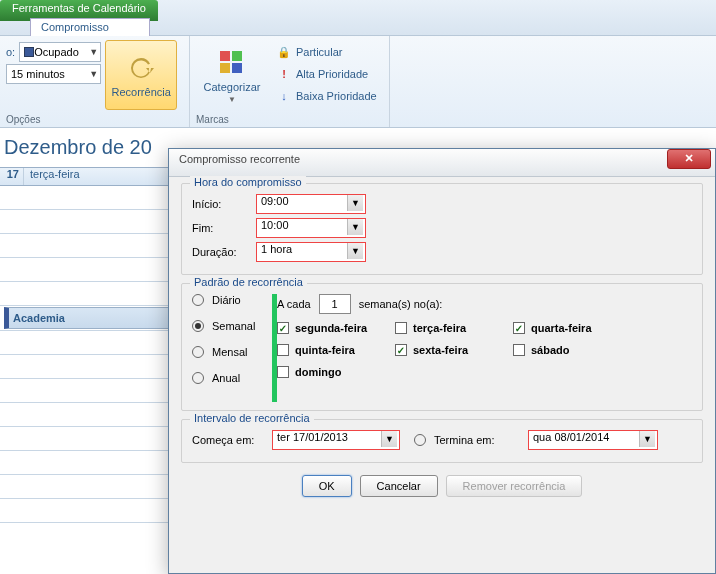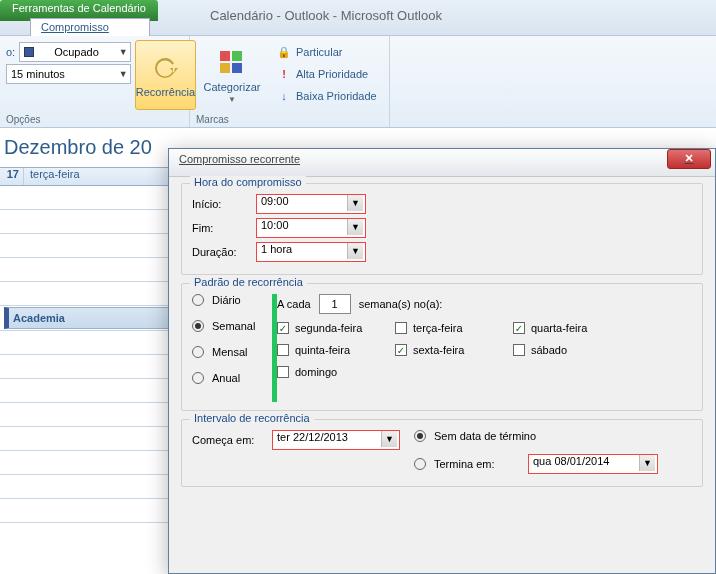--- a/index.html
+++ b/index.html
@@ -1,79 +1,78 @@
 <!DOCTYPE html>
 <html><head>
 <meta charset="utf-8">
 <style>
 * { box-sizing: border-box; margin: 0; padding: 0; font-family: "Segoe UI", Tahoma, sans-serif; font-size: 11px; }
 body { background: #fff; width: 716px; height: 574px; overflow: hidden; position: relative; }
 
 
 .ribbon-tabs { height: 36px; position: relative; background: linear-gradient(#e8f0f8, #d8e4f0); border-bottom: 1px solid #b8c8d8; }
 .context-tab { position: absolute; left: 0; top: 0; height: 21px; padding: 2px 12px; background: linear-gradient(#4caf50, #2e7d32); color: #fff; font-size: 11px; border-radius: 3px 3px 0 0; }
-.main-tab { position: absolute; left: 30px; top: 18px; height: 18px; padding: 2px 40px 0 10px; color: #2e5c8a; font-size: 11px; background:#fff; border:1px solid #aac; border-bottom:none;text-decoration:underline;}
+.main-tab { position: absolute; left: 30px; top: 18px; height: 18px; padding: 2px 40px 0 10px; color: #2e5c8a; font-size: 11px; background:#fff; border:1px solid #aac; border-bottom:none;}
 .app-title { position: absolute; left: 210px; top: 8px; color: #666; font-size: 13px; }
 
 
 .ribbon { height: 92px; background: linear-gradient(#f4f8fc, #e4eef8); border-bottom: 1px solid #b8c8d8; display: flex; }
 .ribbon-group { border-right: 1px solid #c8d4e0; padding: 4px 6px 2px; display: flex; flex-direction: column; }
 .ribbon-group-body { flex: 1; display: flex; align-items: flex-start; gap: 4px; }
 .ribbon-group-label { text-align: left; color: #5a6a7a; font-size: 10px; padding-top: 2px; }
 .ribbon-col { display: flex; flex-direction: column; gap: 2px; }
-.ribbon-dropdown { height: 20px; border: 1px solid #a8b8c8; background: #fff; display: flex; align-items: center; padding: 0 2px 0 4px; gap: 20px; min-width: 82px; }
+.ribbon-dropdown { height: 20px; border: 1px solid #a8b8c8; background: #fff; display: flex; align-items: center; padding: 0 2px 0 4px; gap: 0; min-width: 82px; }
 .ribbon-dropdown .sq { width: 10px; height: 10px; background: #3b5998; border: 1px solid #2a3a5a; }
 .ribbon-dropdown .chev { margin-left: auto; font-size: 9px; color: #444; }
 .big-btn { width: 72px; height: 70px; display: flex; flex-direction: column; align-items: center; justify-content: center; gap: 2px; border-radius: 3px; color: #2e5c8a; }
 .big-btn.active { background: linear-gradient(#fff2c8, #ffd870); border: 1px solid #e0b040; }
 .big-btn .icon { width: 32px; height: 32px; display: flex; align-items: center; justify-content: center; }
 .small-row { display: flex; align-items: center; gap: 4px; height: 20px; color: #2e5c8a; padding: 0 4px; }
 .small-row .ic { width: 16px; height: 16px; display: flex; align-items: center; justify-content: center; }
 
 
 .cal-header { padding: 8px 4px; font-size: 20px; color: #2e5c8a; }
 .cal-grid { border-top: 1px solid #9ab0c8; }
 .cal-dayhdr { display: flex; height: 18px; border-bottom: 1px solid #9ab0c8; background: linear-gradient(#eaf2fa, #d8e6f4); }
 .cal-dayhdr .num { width: 24px; text-align: right; padding-right: 4px; color: #2e5c8a; font-weight: bold; border-right: 1px solid #c0d0e0; }
 .cal-dayhdr .dow { padding-left: 6px; color: #2e5c8a; }
 .cal-row { height: 24px; border-bottom: 1px solid #c8d6e4; }
 .cal-event { margin: 1px 4px; height: 22px; background: linear-gradient(#d8e6f4, #c8daec); border: 1px solid #9ab0c8; border-left: 5px solid #3b5998; display: flex; align-items: center; padding-left: 4px; color: #2e5c8a; font-weight: bold; }
 
 
 .dialog { position: absolute; left: 168px; top: 148px; width: 548px; height: 426px; background: #f0f0f0; border: 1px solid #6080a0; box-shadow: 0 4px 20px rgba(0,0,0,.3); }
-.dlg-title { height: 28px; background: linear-gradient(#fdfdfd, #e4e8ec); display: flex; align-items: center; padding: 0 4px 8px 10px; color: #444; border-bottom: 1px solid #c0c8d0; text-decoration: underline; }
+.dlg-title { height: 28px; background: linear-gradient(#fdfdfd, #e4e8ec); display: flex; align-items: center; padding: 0 4px 8px 10px; color: #444; border-bottom: 1px solid #c0c8d0; }
 .dlg-close { margin-left: auto; width: 44px; height: 20px; background: linear-gradient(#e07070, #c03030); border: 1px solid #a02020; border-radius: 3px; display: flex; align-items: center; justify-content: center; color: #fff; font-weight: bold; }
 .dlg-body { padding: 6px 12px; }
 .fieldset { border: 1px solid #d0d0d0; border-radius: 2px; padding: 10px 10px 8px; margin-bottom: 8px; position: relative; }
 .fieldset-legend { position: absolute; top: -8px; left: 8px; background: #f0f0f0; padding: 0 4px; color: #1a4a8a; }
 .frow { display: flex; align-items: center; gap: 8px; margin-bottom: 4px; }
 .flabel { width: 56px; }
 .combo { height: 20px; border: 1px solid #ef4444; background: #fff; display: flex; align-items: flex-start; padding: 0 2px 0 4px; width: 110px; }
 .combo .chev { margin-left: auto; width: 16px; height: 16px; background: linear-gradient(#f0f0f0,#d8d8d8); border-left: 1px solid #bbb; display:flex; align-items:center; justify-content:center; font-size:9px; }
 .txt { height: 20px; border: 1px solid #888; background: #fff; padding: 0 4px; display:flex; align-items:center; width: 32px; justify-content:center; }
 .radio { width: 12px; height: 12px; border: 1px solid #666; border-radius: 50%; display:inline-flex; align-items:center; justify-content:center; }
 .radio.checked::after { content:""; width:6px; height:6px; background:#333; border-radius:50%; }
 .chk { width: 12px; height: 12px; border: 1px solid #666; background:#fff; display:inline-flex; align-items:center; justify-content:center; font-size:10px; color:#1a6a1a; }
 .chk.checked::after { content:"✓"; }
 .pattern-left { width: 80px; display:flex; flex-direction:column; gap:10px; }
 .pattern-right { flex:1; border-left: 5px solid #22c55e; }
-.days { display:flex; flex-wrap:wrap; gap: 0; margin-top:8px; }
+.days { display:flex; flex-wrap:wrap; gap: 0; margin-top:8px;font-weight:bold; }
 .day { width: 118px; display:flex; align-items:center; gap:6px; margin-bottom:10px; }
 .btnrow { display:flex; justify-content:center; gap:8px; padding-top:4px; }
 .wbtn { height:22px; padding: 0 16px; border:1px solid #888; background:linear-gradient(#fff,#e4e4e4); border-radius:3px; display:flex; align-items:center; }
 .wbtn.default { border:1px solid #4a80c0; box-shadow: 0 0 2px #6aa0e0; }
 .wbtn.disabled { color:#a0a0a0; border-color:#c8c8c8; }
 </style>
 </head>
 <body>
 
 <div class="ribbon-tabs">
   <div class="context-tab">Ferramentas de Calendário</div>
   <div class="main-tab">Compromisso</div>
-  <div class="app-title">Calendário - Outlook  -  Microsoft Outlook</div>
 </div>
 
 <div class="ribbon">
 
   <div class="ribbon-group" style="width:0;padding:0;border:none"></div>
 
   <div class="ribbon-group" style="width:190px">
     <div class="ribbon-group-body">
       <div class="ribbon-col" style="padding-top:2px">
         <div style="display:flex;align-items:center;gap:4px;height:20px;">
@@ -253,37 +252,38 @@
       </div>
     </div>
 
     <div class="fieldset">
       <div class="fieldset-legend">Intervalo de recorrência</div>
       <div style="display:flex;gap:12px">
         <div style="width:210px">
           <div class="frow">
             <span style="width:72px">Começa em:</span>
             <div class="combo" style="width:128px">
-              <span>ter 22/12/2013</span>
+              <span>ter 17/01/2013</span>
               <span class="chev">▼</span>
             </div>
           </div>
         </div>
         <div style="flex:1;display:flex;flex-direction:column;gap:8px">
-          <label class="frow">
-              <span class="radio checked"></span>
-              <span>Sem data de término</span>
-            </label>
           <label class="frow">
             <span class="radio"></span>
             <span style="width:86px">Termina em:</span>
             <div class="combo" style="width:130px">
               <span>qua 08/01/2014</span>
               <span class="chev">▼</span>
             </div>
           </label>
         </div>
       </div>
     </div>
 
+    <div class="btnrow">
+      <div class="wbtn default">OK</div>
+      <div class="wbtn">Cancelar</div>
+      <div class="wbtn disabled">Remover recorrência</div>
+    </div>
 
   </div>
 </div>
 
 </body></html>

